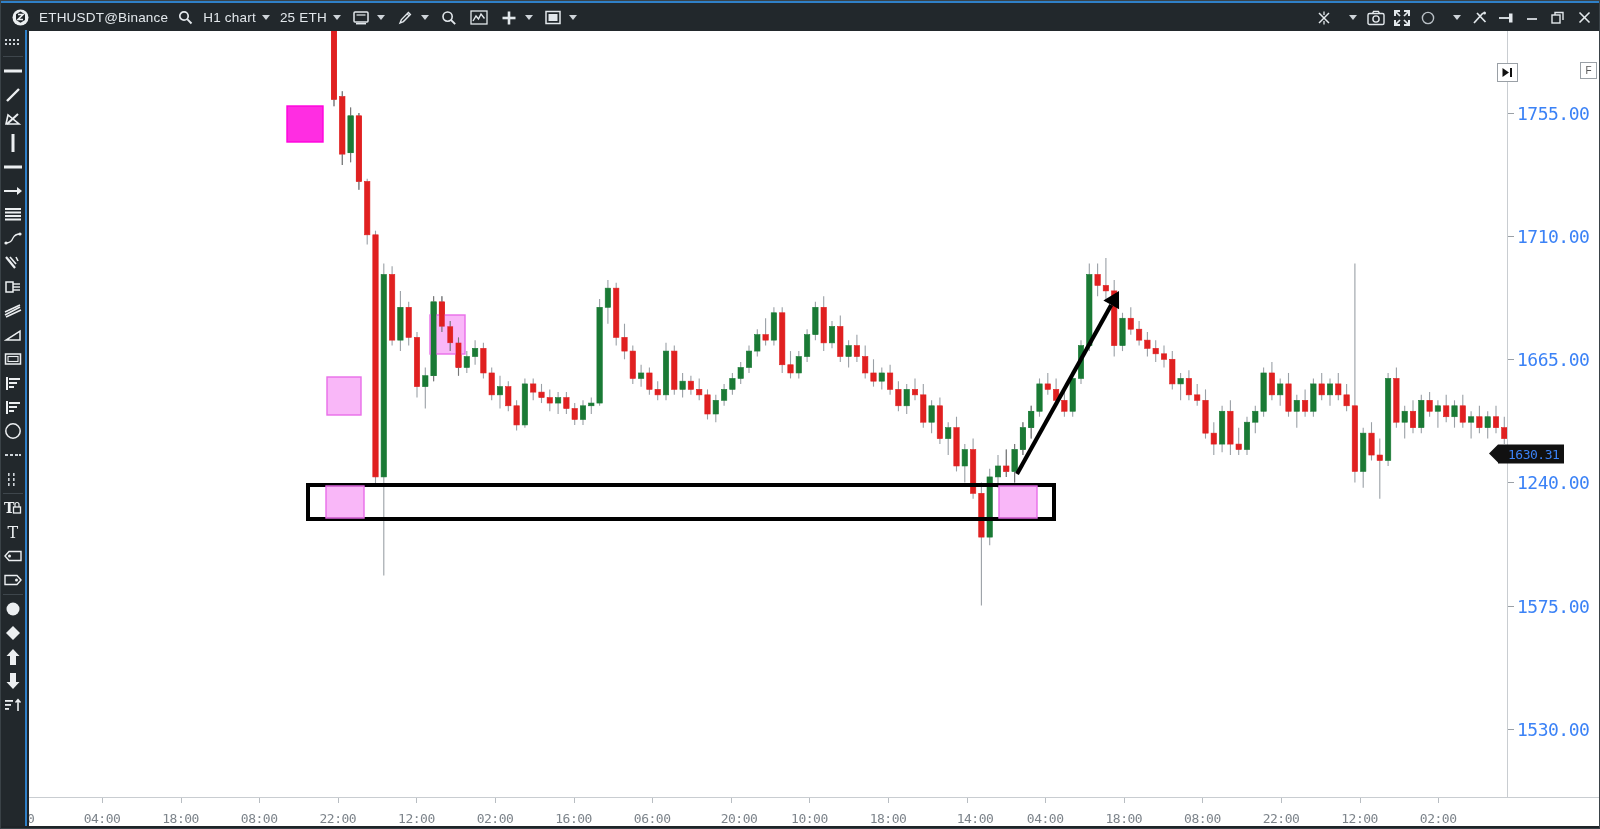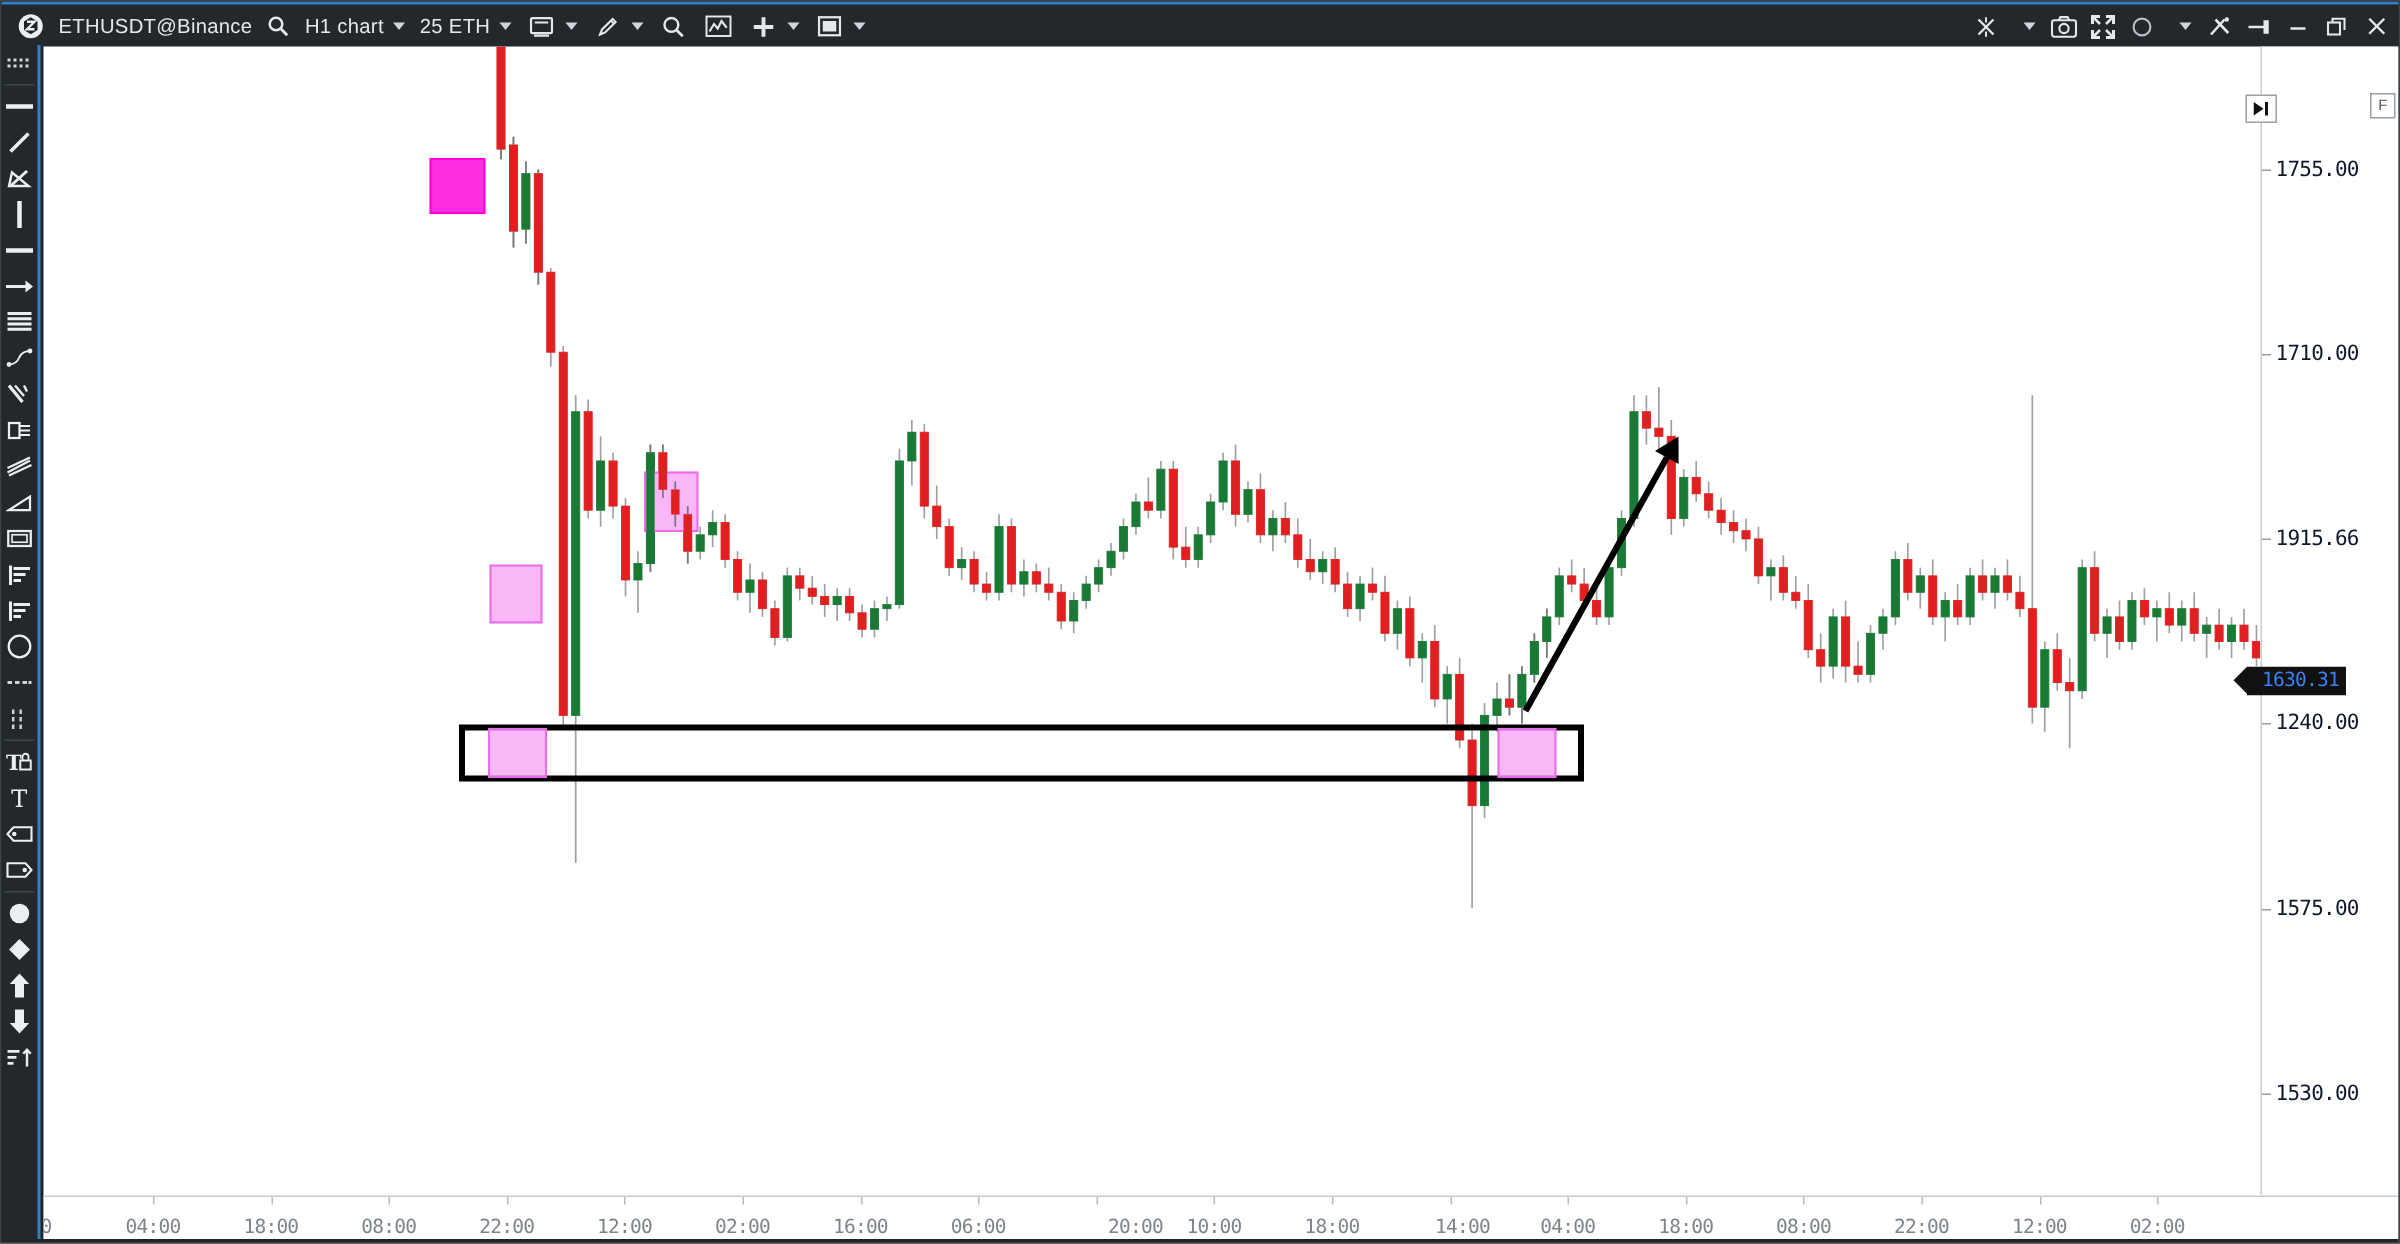--- a/index.html
+++ b/index.html
@@ -31,21 +31,21 @@
 
   
   #chartwrap{position:absolute;left:28px;top:30px;width:1570px;height:797px;background:#ffffff;overflow:hidden;}
   #plot{position:absolute;left:0;top:0;width:1478px;height:766px;overflow:hidden;}
   #plot svg{display:block;}
 
   
   #pricescale{position:absolute;left:1478px;top:0;width:92px;height:766px;background:#fff;
               border-left:1px solid #c9cdd1;box-sizing:border-box;}
   .p-tick{position:absolute;left:0;width:6px;height:1px;background:#9aa0a6;}
-  .p-lab{position:absolute;left:9px;transform:translateY(-50%);font-size:14px;color:#0f172a;
+  .p-lab{position:absolute;left:9px;transform:translateY(-50%);font-size:18px;color:#3b82f6;
          font-family:"DejaVu Sans Mono",monospace;letter-spacing:-0.5px;white-space:nowrap;}
   #pricebadge{position:absolute;left:-10px;height:19px;background:#111;color:#3b82f6;font-size:13px;
               font-family:"DejaVu Sans Mono",monospace;display:flex;align-items:center;padding:0 5px 0 10px;
               transform:translateY(-50%);letter-spacing:-0.5px;}
   #pricebadge:before{content:"";position:absolute;left:-9px;top:0;width:0;height:0;
               border-top:9.5px solid transparent;border-bottom:9.5px solid transparent;border-right:9px solid #111;}
 
   
   #timescale{position:absolute;left:0;top:766px;width:1570px;height:31px;background:#fff;
              border-top:1px solid #c9cdd1;box-sizing:border-box;}
@@ -767,21 +767,21 @@
           </g>
         </svg>
     </div>
 
     <div id="pricescale">
         <div class="p-tick" style="top: 82.0714px;"></div>
         <div class="p-lab" style="top: 82.0714px;">1755.00</div>
         <div class="p-tick" style="top: 205.179px;"></div>
         <div class="p-lab" style="top: 205.179px;">1710.00</div>
         <div class="p-tick" style="top: 328.286px;"></div>
-        <div class="p-lab" style="top: 328.286px;">1915.66</div>
+        <div class="p-lab" style="top: 328.286px;">1665.00</div>
         <div class="p-tick" style="top: 451.393px;"></div>
         <div class="p-lab" style="top: 451.393px;">1240.00</div>
         <div class="p-tick" style="top: 574.5px;"></div>
         <div class="p-lab" style="top: 574.5px;">1575.00</div>
         <div class="p-tick" style="top: 697.607px;"></div>
         <div class="p-lab" style="top: 697.607px;">1530.00</div>
         <div id="pricebadge" style="top: 423.188px;">1630.31</div>
       </div>
     <div id="timescale">
         <div class="t-tick" style="left: 73px;"></div>
@@ -794,21 +794,21 @@
         <div class="t-lab" style="left: 308.8px;">22:00</div>
         <div class="t-tick" style="left: 387.4px;"></div>
         <div class="t-lab" style="left: 387.4px;">12:00</div>
         <div class="t-tick" style="left: 466px;"></div>
         <div class="t-lab" style="left: 466px;">02:00</div>
         <div class="t-tick" style="left: 544.6px;"></div>
         <div class="t-lab" style="left: 544.6px;">16:00</div>
         <div class="t-tick" style="left: 623.2px;"></div>
         <div class="t-lab" style="left: 623.2px;">06:00</div>
         <div class="t-tick" style="left: 701.8px;"></div>
-        <div class="t-lab" style="left: 728px; text-align: right;">20:00</div>
+        <div class="t-lab" style="left: 710px; text-align: right;">20:00</div>
         <div class="t-tick" style="left: 780.4px;"></div>
         <div class="t-lab" style="left: 780.4px;">10:00</div>
         <div class="t-tick" style="left: 859px;"></div>
         <div class="t-lab" style="left: 859px;">18:00</div>
         <div class="t-tick" style="left: 937.6px;"></div>
         <div class="t-lab" style="left: 946px;">14:00</div>
         <div class="t-tick" style="left: 1016.2px;"></div>
         <div class="t-lab" style="left: 1016.2px;">04:00</div>
         <div class="t-tick" style="left: 1094.8px;"></div>
         <div class="t-lab" style="left: 1094.8px;">18:00</div>

